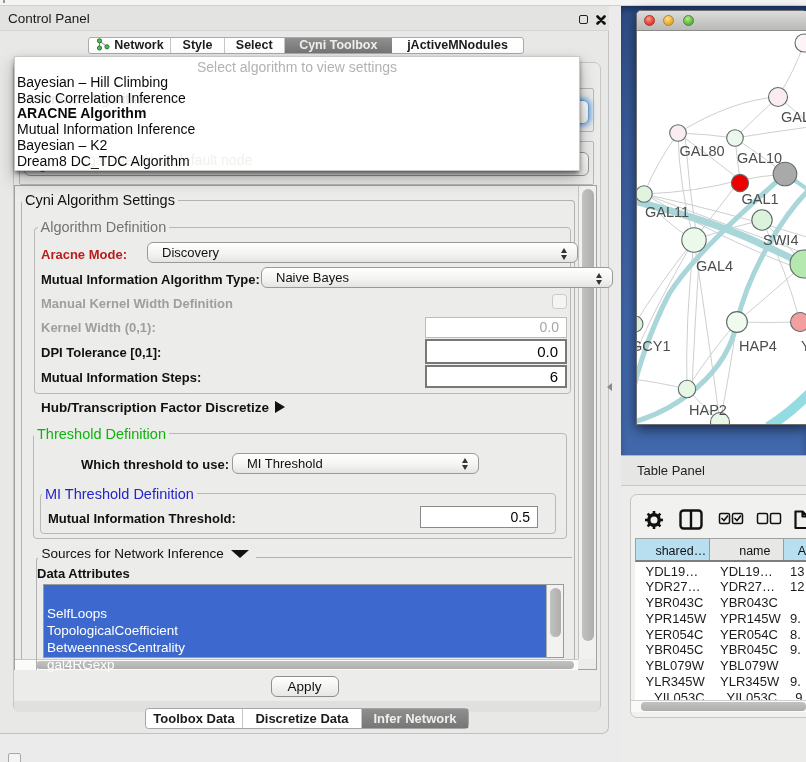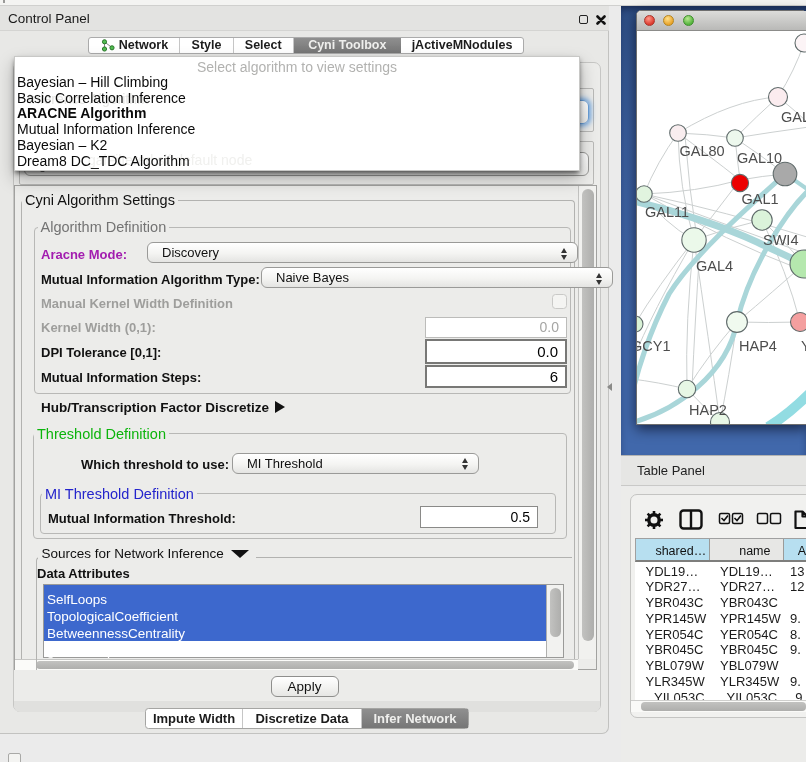--- a/index.html
+++ b/index.html
@@ -16,21 +16,21 @@
 <div class="abs" style="left:0;top:6px;width:609px;height:728px;background:#e8e8e6;border-right:1px solid #c2c2c0;border-bottom:1px solid #c2c2c0;border-radius:0 0 7px 0;"></div>
 
 <div class="abs" style="left:0;top:6px;width:609px;height:25px;background:#e3e3e1;border-bottom:1px solid #d4d4d2;"></div>
 <div class="abs" style="left:8px;top:6px;height:25px;line-height:25px;font-size:13.5px;color:#1a1a1a;">Control Panel</div>
 <div class="abs" style="left:579px;top:14.5px;width:9px;height:9px;border:1.5px solid #222;border-radius:2px;"></div>
 <svg class="abs" style="left:596px;top:14.5px;" width="10" height="10" viewBox="0 0 10 10">
  <path d="M1.5 1.5 L8.5 8.5 M8.5 1.5 L1.5 8.5" stroke="#111" stroke-width="2.6" stroke-linecap="round"></path>
 </svg>
 
 <div class="abs" style="left:88px;top:36.5px;width:436px;height:17px;background:#fff;border:1px solid #ababab;border-radius:3px;display:flex;font-size:12.5px;font-weight:bold;color:#1c1c1c;">
- <div style="width:91px;border-right:1px solid #c6c6c6;display:flex;align-items:center;justify-content:center;">
+ <div style="width:82px;border-right:1px solid #c6c6c6;display:flex;align-items:flex-start;justify-content:center;">
   <svg width="16" height="13" viewBox="0 0 16 13" style="margin-right:3px;">
    <path d="M4.5 3 L4.5 10 M4.5 3 L12 8.5" stroke="#888" stroke-width="1" fill="none"></path>
    <circle cx="4.5" cy="2.8" r="2.1" fill="#52bd52" stroke="#1e6e1e" stroke-width="0.9"></circle>
    <circle cx="4.5" cy="10" r="2.1" fill="#52bd52" stroke="#1e6e1e" stroke-width="0.9"></circle>
    <circle cx="12" cy="8.8" r="2.1" fill="#52bd52" stroke="#1e6e1e" stroke-width="0.9"></circle>
   </svg>Network</div>
  <div style="width:54px;border-right:1px solid #c6c6c6;display:flex;align-items:center;justify-content:center;">Style</div>
  <div style="width:59.5px;border-right:1px solid #c6c6c6;display:flex;align-items:center;justify-content:center;">Select</div>
  <div style="width:107.5px;background:linear-gradient(180deg,#8f8f8f,#767676);color:#efefed;display:flex;align-items:center;justify-content:center;">Cyni Toolbox</div>
  <div style="flex:1;display:flex;align-items:center;justify-content:center;">jActiveMNodules</div>
@@ -50,21 +50,21 @@
 
 <div class="abs" style="left:15px;top:659px;width:563px;height:11px;background:#fbfbf9;border-top:1px solid #c6c6c4;"></div>
 <div class="abs" style="left:36px;top:661px;width:538px;height:8px;background:linear-gradient(180deg,#c2c2c0,#aeaeac);border-radius:4px;"></div>
 
 <div class="abs" style="left:21px;top:200px;width:554px;height:459px;border:1px solid #b2b2b0;border-bottom:none;border-radius:4px 4px 0 0;"></div>
 <div class="abs" style="left:22px;top:192px;font-size:14.5px;color:#111;background:#ececea;padding:0 3px;">Cyni Algorithm Settings</div>
 
 <div class="abs" style="left:34px;top:226.5px;width:537px;height:167px;border:1px solid #b8b8b6;border-radius:4px;"></div>
 <div class="abs" style="left:37.5px;top:219px;font-size:14.5px;color:#737373;background:#ececea;padding:0 3px;">Algorithm Definition</div>
 
-<div class="abs" style="left:41px;top:246.5px;font-size:13px;font-weight:bold;color:#a21caf;">Aracne Mode:</div>
+<div class="abs" style="left:41px;top:246.5px;font-size:13px;font-weight:bold;color:#b91c1c;">Aracne Mode:</div>
 <div class="abs combo" style="left:135px;top:242px;width:431px;height:21px;margin-left:12px;">Discovery</div>
 <div class="abs" style="left:41px;top:271.5px;font-size:13px;font-weight:bold;color:#111;">Mutual Information Algorithm Type:</div>
 <div class="abs combo" style="left:261px;top:267px;width:352px;height:21px;">Naive Bayes</div>
 <div class="abs" style="left:41px;top:295.5px;font-size:13px;font-weight:bold;color:#9e9e9c;">Manual Kernel Width Definition</div>
 <div class="abs" style="left:552px;top:294px;width:15px;height:15px;border:1.5px solid #c9c9c7;border-radius:3.5px;background:#f4f4f2;"></div>
 <div class="abs" style="left:41px;top:319.5px;font-size:13px;font-weight:bold;color:#9e9e9c;">Kernel Width (0,1):</div>
 <div class="abs" style="left:425px;top:317px;width:142px;height:21px;border:1px solid #bcbcba;background:#fff;font-size:14px;color:#a6a6a4;text-align:right;line-height:19px;padding-right:7px;">0.0</div>
 <div class="abs" style="left:41px;top:344.5px;font-size:13px;font-weight:bold;color:#111;">DPI Tolerance [0,1]:</div>
 <div class="abs" style="left:425px;top:339px;width:142px;height:25px;border:2px solid #787876;background:#fff;font-size:15px;color:#000;text-align:right;line-height:21px;padding-right:7px;">0.0</div>
 <div class="abs" style="left:425px;top:365px;width:142px;height:23px;border:2px solid #787876;background:#fff;font-size:15px;color:#000;text-align:right;line-height:19px;padding-right:7px;">6</div>
@@ -82,30 +82,30 @@
 <div class="abs" style="left:42px;top:486px;font-size:14.5px;color:#2424cc;background:#ececea;padding:0 3px;">MI Threshold Definition</div>
 <div class="abs" style="left:48px;top:510.5px;font-size:13px;font-weight:bold;color:#111;">Mutual Information Threshold:</div>
 <div class="abs" style="left:420px;top:506px;width:118px;height:22px;border:1px solid #8a8a88;background:#fff;font-size:14px;color:#000;text-align:right;line-height:20px;padding-right:7px;">0.5</div>
 
 <div class="abs" style="left:36px;top:557px;width:536px;height:113px;border:1px solid #b2b2b0;border-bottom:none;border-right:none;border-radius:4px 0 0 0;"></div>
 <div class="abs" style="left:38px;top:546px;width:218px;height:14px;background:#ececea;font-size:13.5px;color:#111;padding:0 0 0 3.5px;">Sources for Network Inference</div>
 <div class="abs" style="left:231px;top:550px;width:0;height:0;border-top:8px solid #111;border-left:9.5px solid transparent;border-right:9.5px solid transparent;"></div>
 <div class="abs" style="left:37px;top:566px;font-size:13px;font-weight:bold;color:#111;">Data Attributes</div>
 
 <div class="abs" style="left:43px;top:584px;width:521px;height:74px;border:1px solid #9a9a98;background:#fff;"></div>
-<div class="abs" style="left:44px;top:585px;width:502px;height:56px;background:#3d68cd;color:#fff;font-size:13.5px;line-height:17.1px;padding:6px 0 0 3px;">SelfLoops<br>TopologicalCoefficient<br>BetweennessCentrality<br>gal4RGexp</div>
+<div class="abs" style="left:44px;top:585px;width:502px;height:72px;background:#3d68cd;color:#fff;font-size:13.5px;line-height:17.1px;padding:20px 0 0 3px;">SelfLoops<br>TopologicalCoefficient<br>BetweennessCentrality<br>gal4RGexp</div>
 <div class="abs" style="left:546px;top:585px;width:17px;height:72px;background:#f2f2f0;border-left:1px solid #b0b0ae;"></div>
 <div class="abs" style="left:549.5px;top:588px;width:11px;height:49px;background:linear-gradient(90deg,#c2c2c0,#aeaeac);border-radius:6px;"></div>
 
 <div class="abs" style="left:270.5px;top:675.5px;width:68px;height:21px;border:1px solid #8e8e8c;border-radius:6px;background:linear-gradient(180deg,#ffffff,#f2f2f0 55%,#e6e6e4);font-size:13.5px;color:#111;text-align:center;line-height:19px;">Apply</div>
 
 <div class="abs" style="left:14px;top:701px;width:586px;height:11px;background:#e0e0de;border-radius:0 0 6px 6px;"></div>
 
 <div class="abs" style="left:145px;top:708px;width:324px;height:20.5px;background:#fff;border:1px solid #a5a5a3;border-radius:3.5px;display:flex;font-size:13px;font-weight:bold;color:#1c1c1c;">
- <div style="width:97px;border-right:1px solid #c6c6c6;display:flex;align-items:center;justify-content:center;">Impute Width</div>
+ <div style="width:97px;border-right:1px solid #c6c6c6;display:flex;align-items:center;justify-content:center;">Toolbox Data</div>
  <div style="width:119px;border-right:1px solid #c6c6c6;display:flex;align-items:center;justify-content:center;">Discretize Data</div>
  <div style="flex:1;background:linear-gradient(180deg,#8f8f8f,#767676);color:#efefed;display:flex;align-items:center;justify-content:center;">Infer Network</div>
 </div>
 
 <div class="abs" style="left:607px;top:383px;width:0;height:0;border-right:5px solid #8a8a88;border-top:4px solid transparent;border-bottom:4px solid transparent;"></div>
 
 <div class="abs" style="left:621px;top:6px;width:185px;height:449px;background:linear-gradient(180deg,#2e4f86 0%,#3a5d9c 30%,#4168ab 70%,#4168ab 100%);box-shadow:inset 0 5px 8px -3px rgba(0,0,25,0.55);"></div>
 
 <div class="abs" style="left:635.5px;top:10px;width:171px;height:415px;border:1px solid #6e6e6e;border-radius:5px 5px 0 0;box-shadow:0 4px 13px rgba(0,0,15,0.62);background:#fff;"></div>
 <div class="abs" style="left:636.5px;top:11px;width:169.5px;height:20px;background:linear-gradient(180deg,#dcdcda,#b9b9b7);border-bottom:1px solid #8c8c8a;border-radius:4px 0 0 0;"></div>

